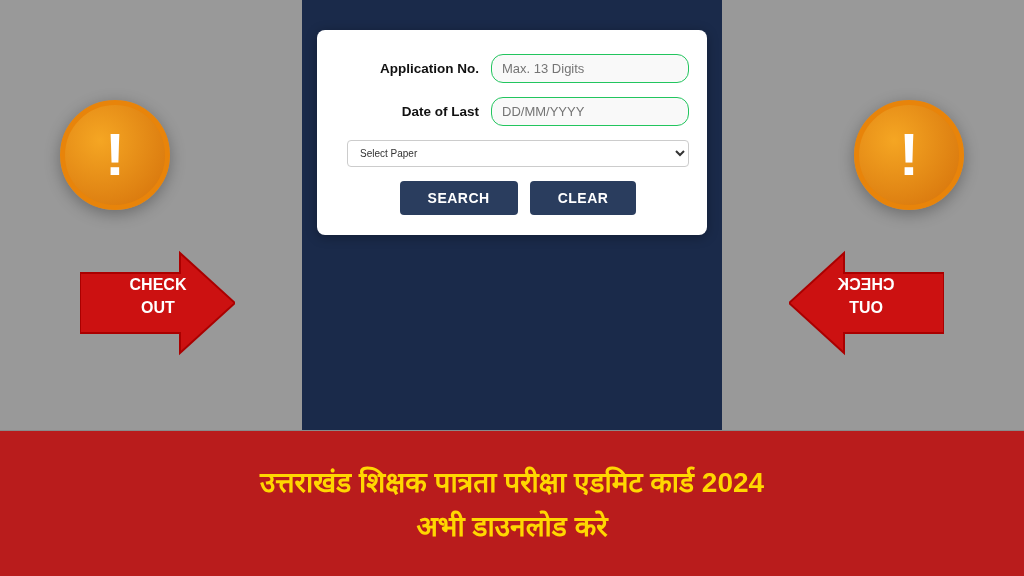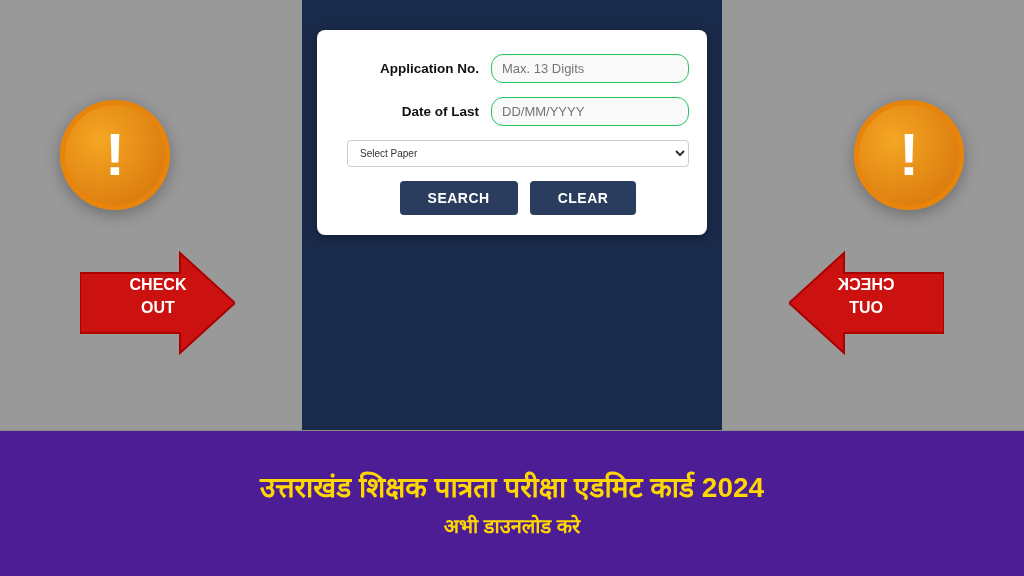--- a/index.html
+++ b/index.html
@@ -217,40 +217,40 @@
       right: 80px;
     }
 
     
     .bottom-banner {
       position: absolute;
       bottom: 0;
       left: 0;
       right: 0;
       height: 145px;
-      background: #4c1d95;
+      background: #b91c1c;
       display: flex;
       flex-direction: column;
       align-items: center;
       justify-content: center;
       gap: 4px;
     }
 
     .banner-text {
       color: #FFD700;
       font-size: 28px;
       font-weight: 900;
       text-align: center;
       line-height: 1.4;
       font-family: Arial, sans-serif;
     }
 
     .banner-text-line2 {
       color: #FFD700;
-      font-size: 20px;
+      font-size: 28px;
       font-weight: 900;
       text-align: center;
     }
   </style>
 </head>
 <body>
 
 <div class="main-wrapper">
 
   <div class="bg-gray"></div>

